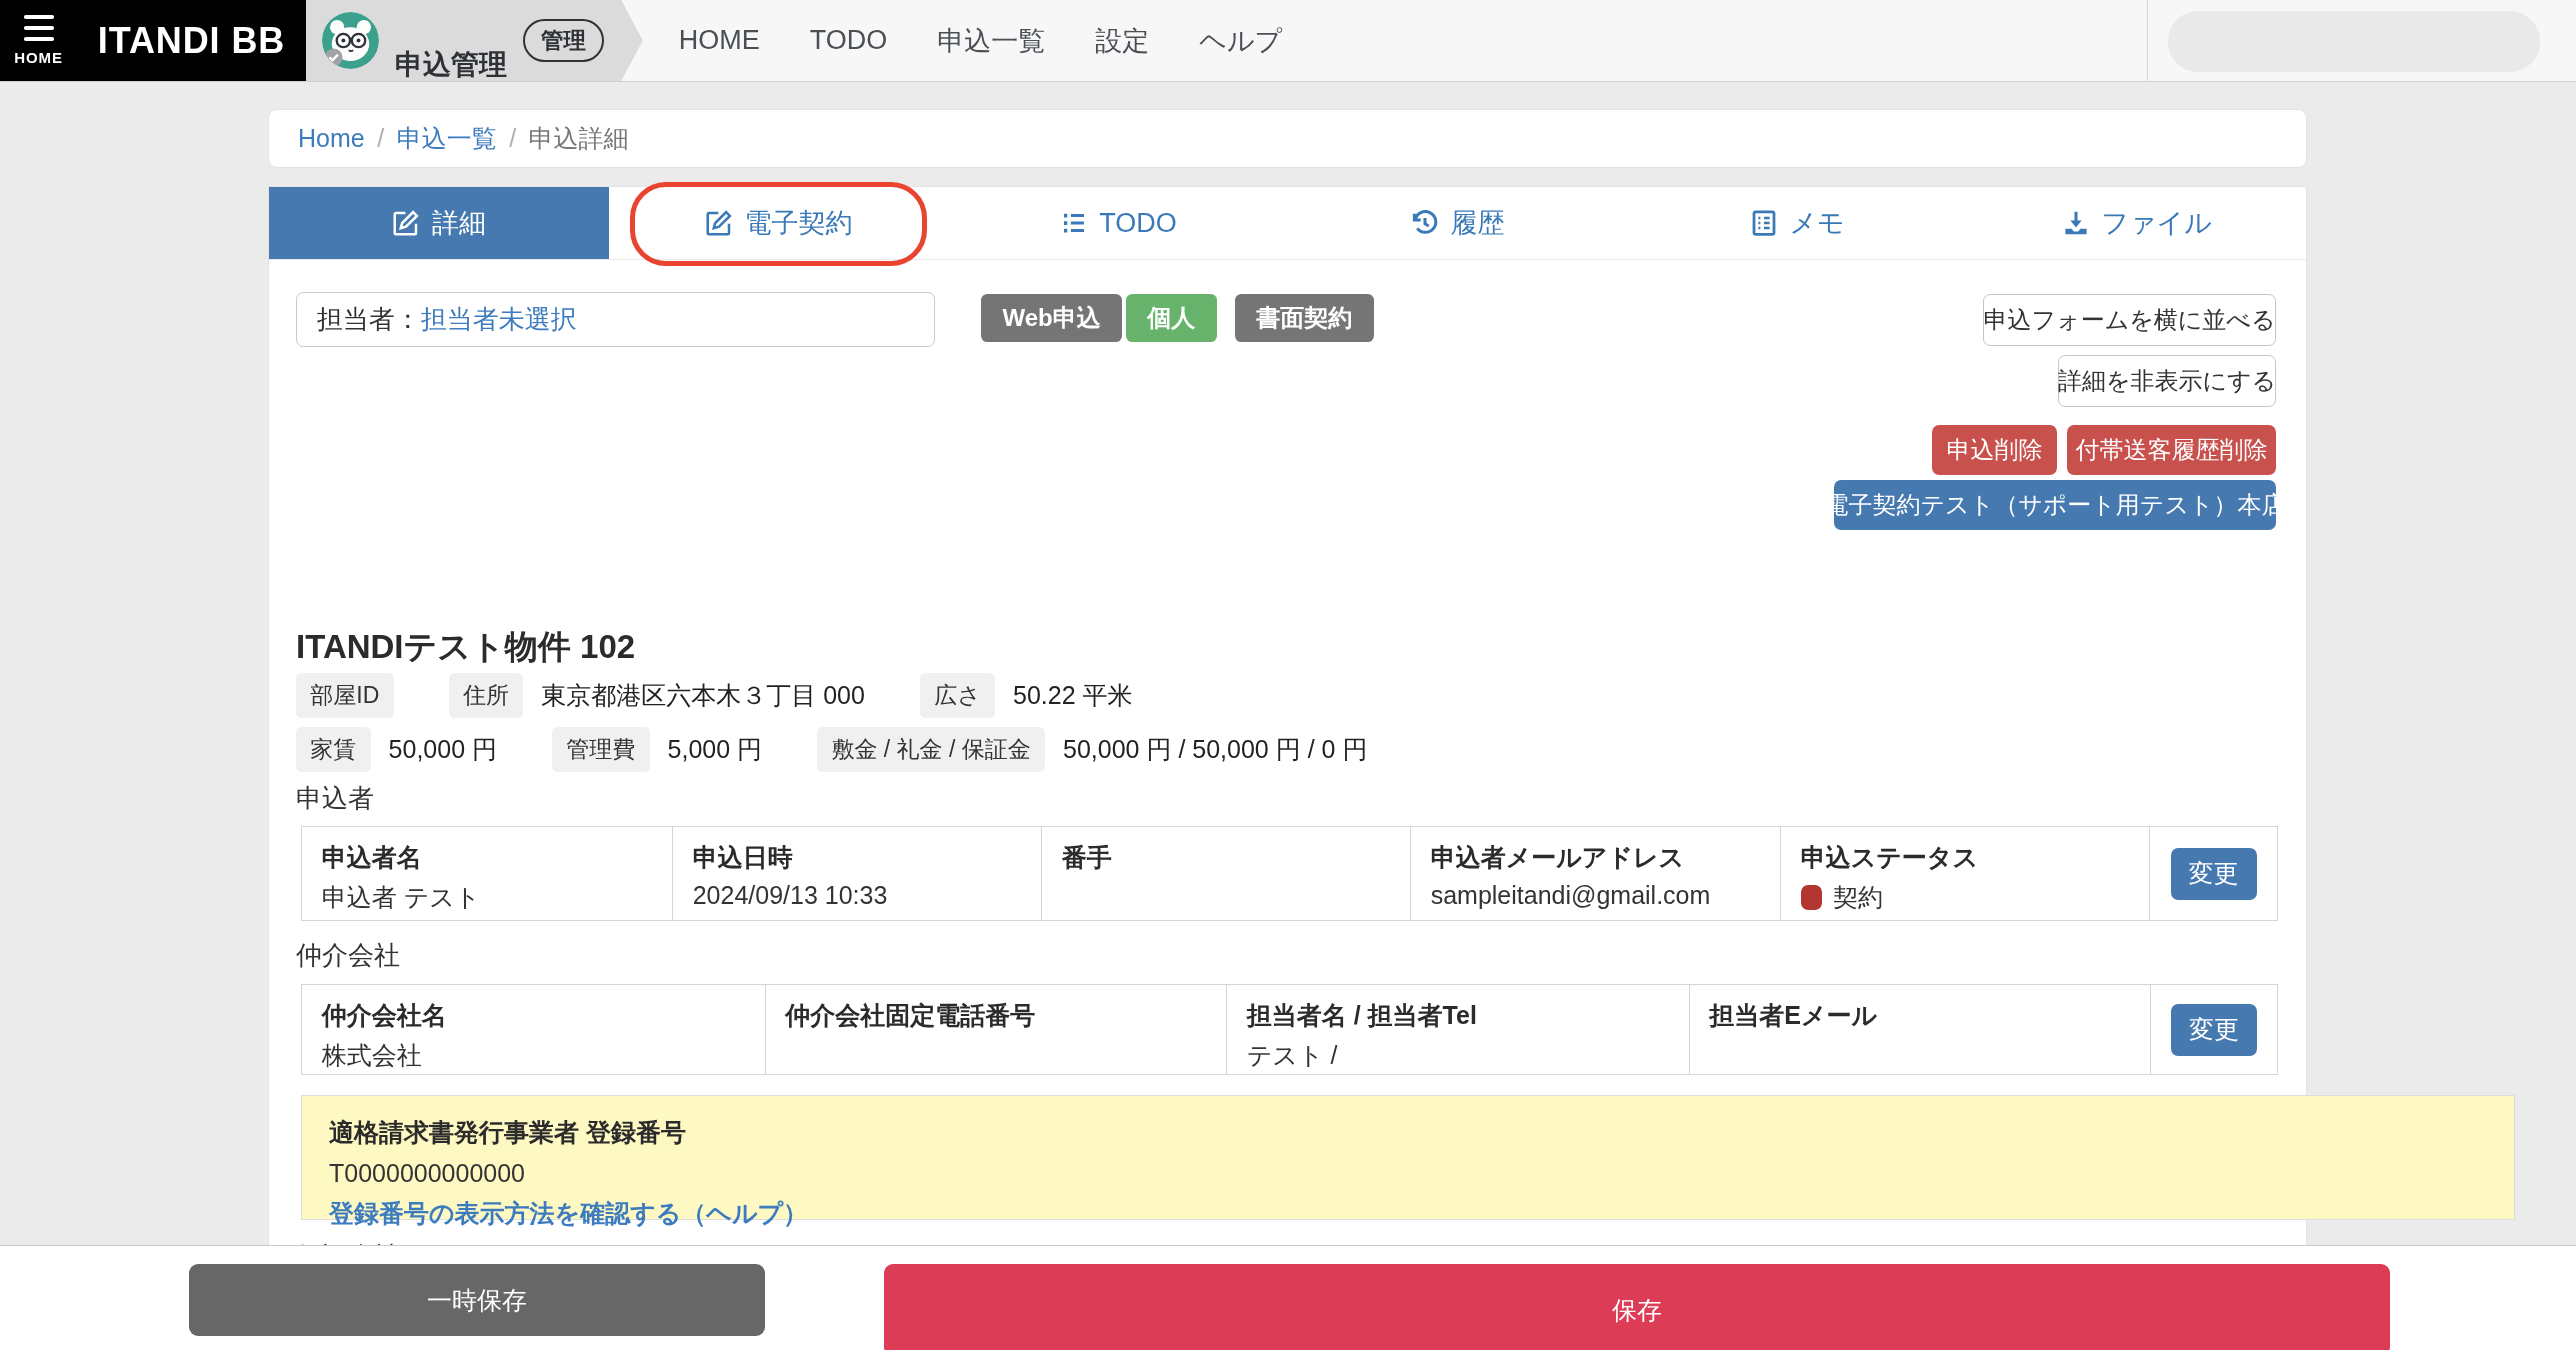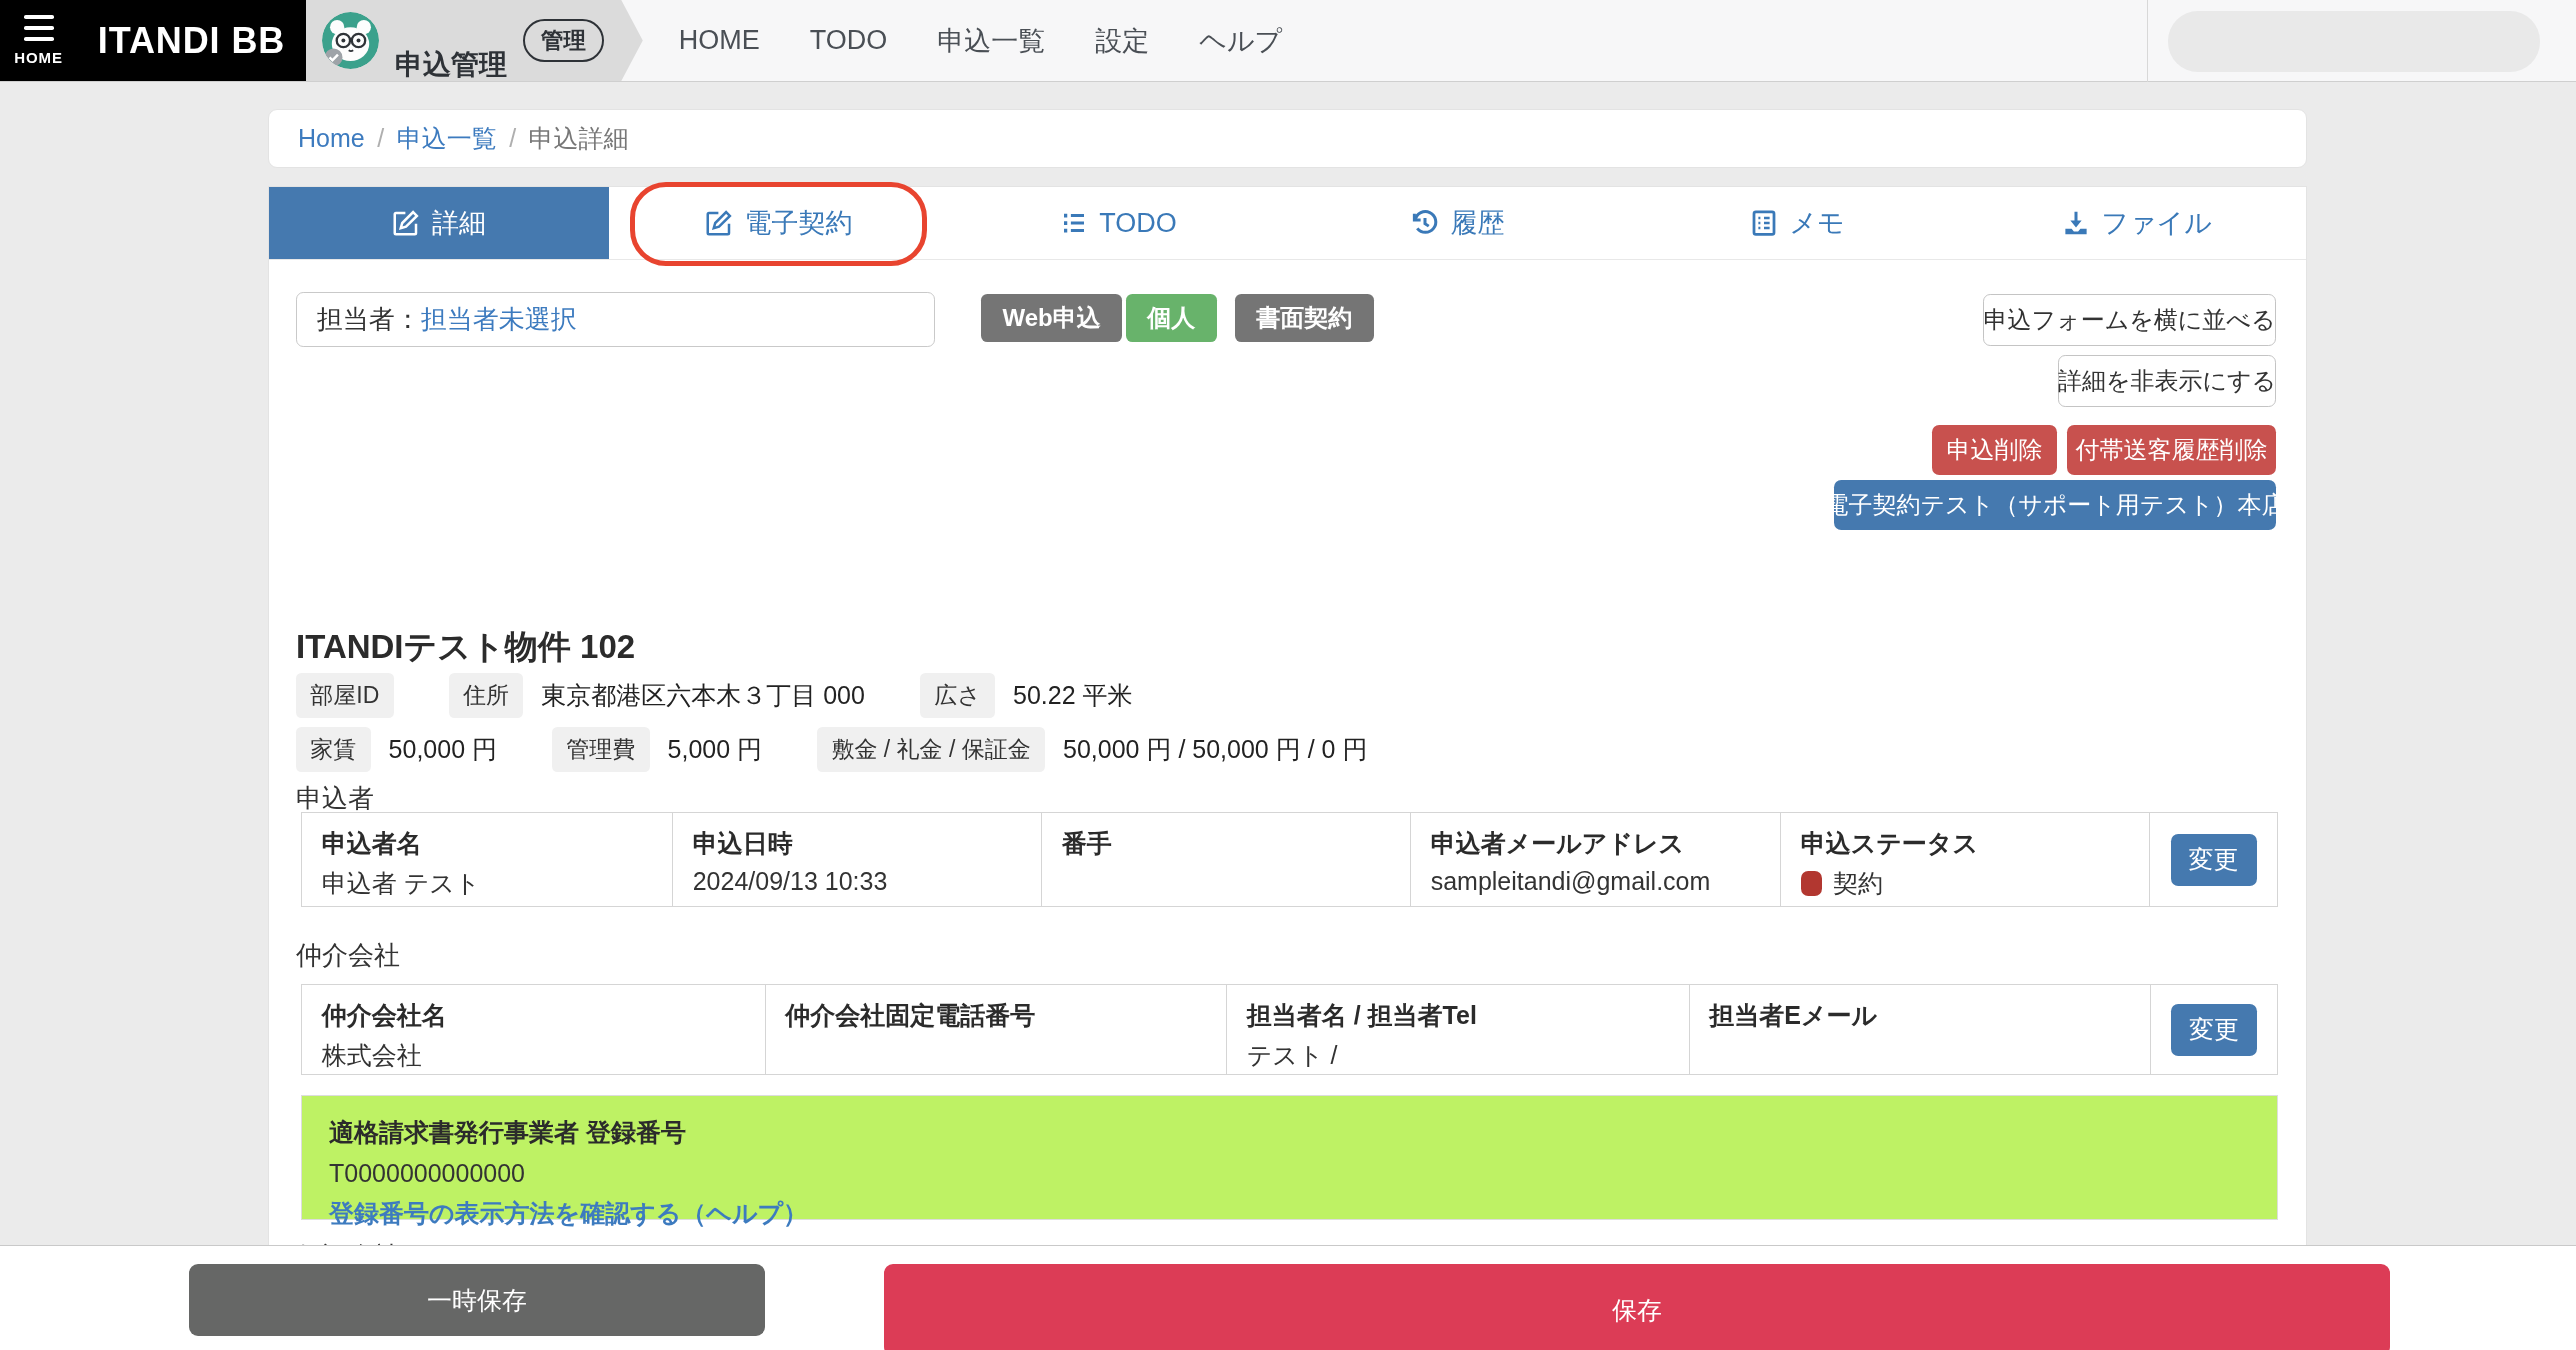--- a/index.html
+++ b/index.html
@@ -126,21 +126,21 @@
   
   .section-heading { position:absolute; left:27px; font-size:26px; color:#333; }
   #h-applicant { top:521px; }
   #h-broker { top:678px; }
   #h-guarantor { top:979px; }
 
   .dtable {
     position:absolute; left:32px; width:1977px; background:#fff;
     border:0.9px solid #D5D5D5; display:flex;
   }
-  #table-applicant { top:552px; height:95px; }
+  #table-applicant { top:566px; height:95px; }
   #table-broker { top:724px; height:91px; }
   #table-guarantor { top:1031px; height:125px; }
   .dcell { padding:14.3px 19.7px; overflow:hidden; }
   .dcell + .dcell { border-left:0.9px solid #D5D5D5; }
   .dcell .lbl { font-weight:bold; font-size:25px; color:#2B2B2B; white-space:nowrap; }
   .dcell .val { font-size:25px; color:#333; margin-top:7.2px; white-space:nowrap; }
   .btn-cell { display:flex; align-items:center; justify-content:center; }
   .btn-change {
     width:86px; height:52px; background:#4579AF; color:#fff; font-size:25px;
     border:none; border-radius:7.2px; cursor:pointer;
@@ -148,22 +148,22 @@
   .status-line { display:flex; align-items:center; margin-top:7.2px; font-size:25px; }
   .status-dot {
     width:21.5px; height:25px; border-radius:7.2px; background:#B23730; margin-right:10.7px; flex:0 0 auto;
   }
   .btn-guarantee {
     width:221px; height:54px; background:#8FAECE; border:none; border-radius:7.2px; margin-top:10.7px; cursor:pointer;
   }
 
   
   .invoice-box {
-    position:absolute; left:32px; top:835px; width:1977px; height:125px;
-    border:0.9px solid #DDD; background:#bef264; padding:19.7px 27px;
+    position:absolute; left:32px; top:835px; width:2214px; height:125px;
+    border:0.9px solid #DDD; background:#fef9c3; padding:19.7px 27px;
   }
   .invoice-title { font-size:25px; font-weight:bold; color:#2B2B2B; }
   .invoice-number { font-size:25px; color:#333; margin-top:10.7px; }
   .invoice-link { font-size:25px; color:#3D7BBF; margin-top:9px; cursor:pointer; display:inline-block;font-weight:bold; }
 
   
   .bottom-bar {
     position:absolute; left:0; top:1245px; width:2576px; height:106px;
     background:#fff; border-top:1.8px solid #C9C9C9; z-index:20;
   }

